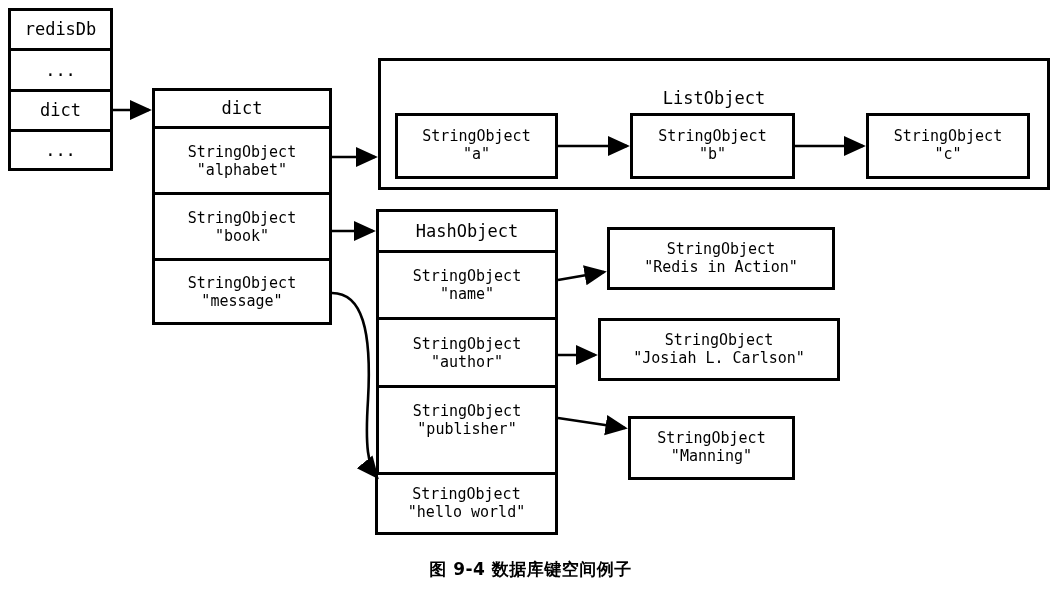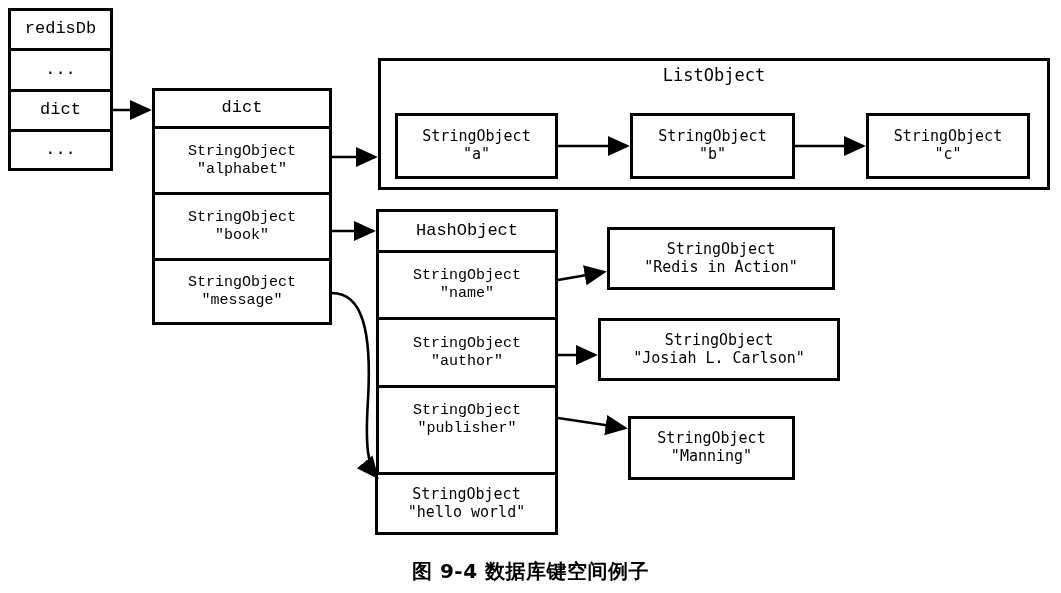--- a/index.html
+++ b/index.html
@@ -44,21 +44,20 @@
   .cell.div {
     border-bottom: 3px solid #000000;
   }
   .stack {
     position: absolute;
     box-sizing: border-box;
     border: 3px solid #000000;
     background: #ffffff;
     display: flex;
     flex-direction: column;
-    font-family: Liberation Mono, monospace;
   }
   .container {
     position: absolute;
     box-sizing: border-box;
     border: 3px solid #000000;
     background: #ffffff;
   }
   .container-title {
     position: absolute;
     left: 0;
@@ -80,21 +79,21 @@
     pointer-events: none;
   }
   .caption {
     position: absolute;
     left: 0;
     right: 0;
     text-align: center;
     font-family: "DejaVu Sans", "Liberation Sans", sans-serif;
     font-weight: bold;
     color: #000000;
-    font-size: 20px;
+    font-size: 17px;
     letter-spacing: 0.5px;
   }
 </style>
 </head>
 <body>
 
 <div id="page">
 
   <div class="stack" style="left:8px; top:8px; width:105px; height:163px;">
     <div class="cell div t16" style="height:41px;">
@@ -126,21 +125,21 @@
       <span class="line2">"book"</span>
     </div>
 
     <div class="cell t14" style="height:61px;">
       <span class="line1">StringObject</span>
       <span class="line2">"message"</span>
     </div>
   </div>
 
   <div class="container" style="left:378px; top:58px; width:672px; height:132px;">
-    <div class="container-title t16" style="top:4px;"><span>ListObject</span></div>
+    <div class="container-title t16" style="top:27px;"><span>ListObject</span></div>
   </div>
 
   <div class="box t14" style="left:395px; top:113px; width:163px; height:66px;">
     <span class="line1">StringObject</span>
     <span class="line2">"a"</span>
   </div>
 
   <div class="box t14" style="left:630px; top:113px; width:165px; height:66px;">
     <span class="line1">StringObject</span>
     <span class="line2">"b"</span>

